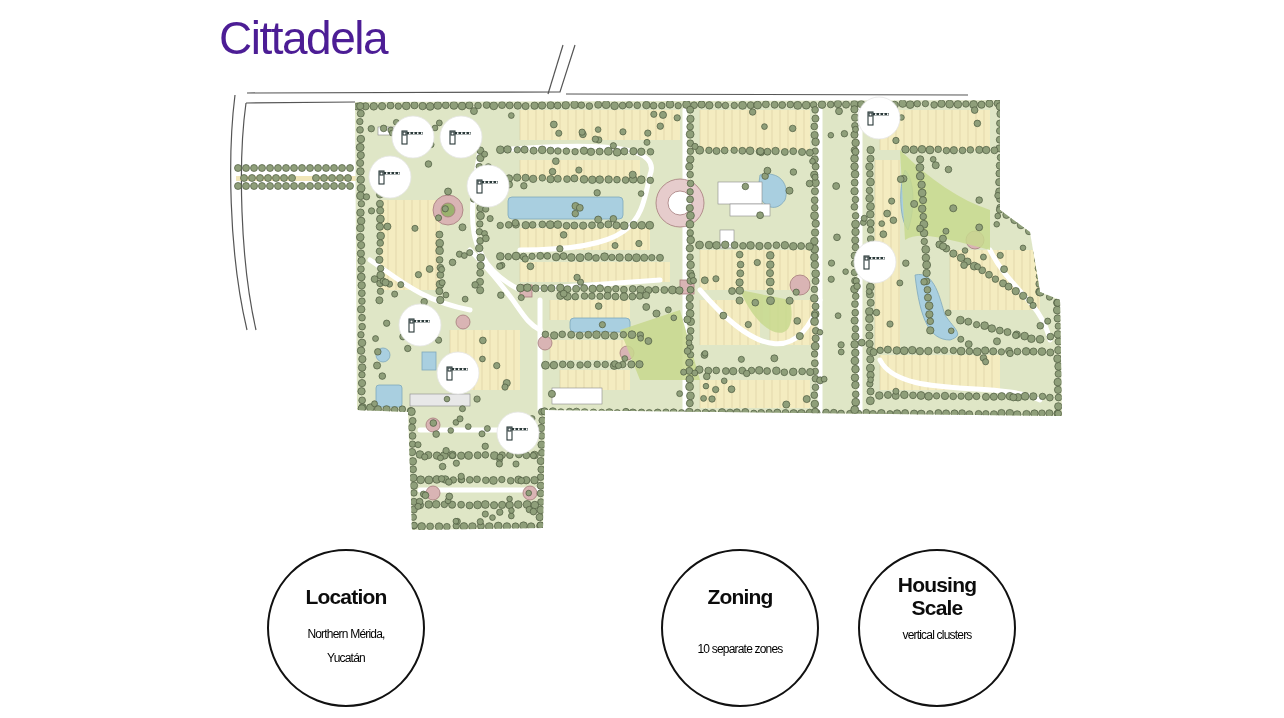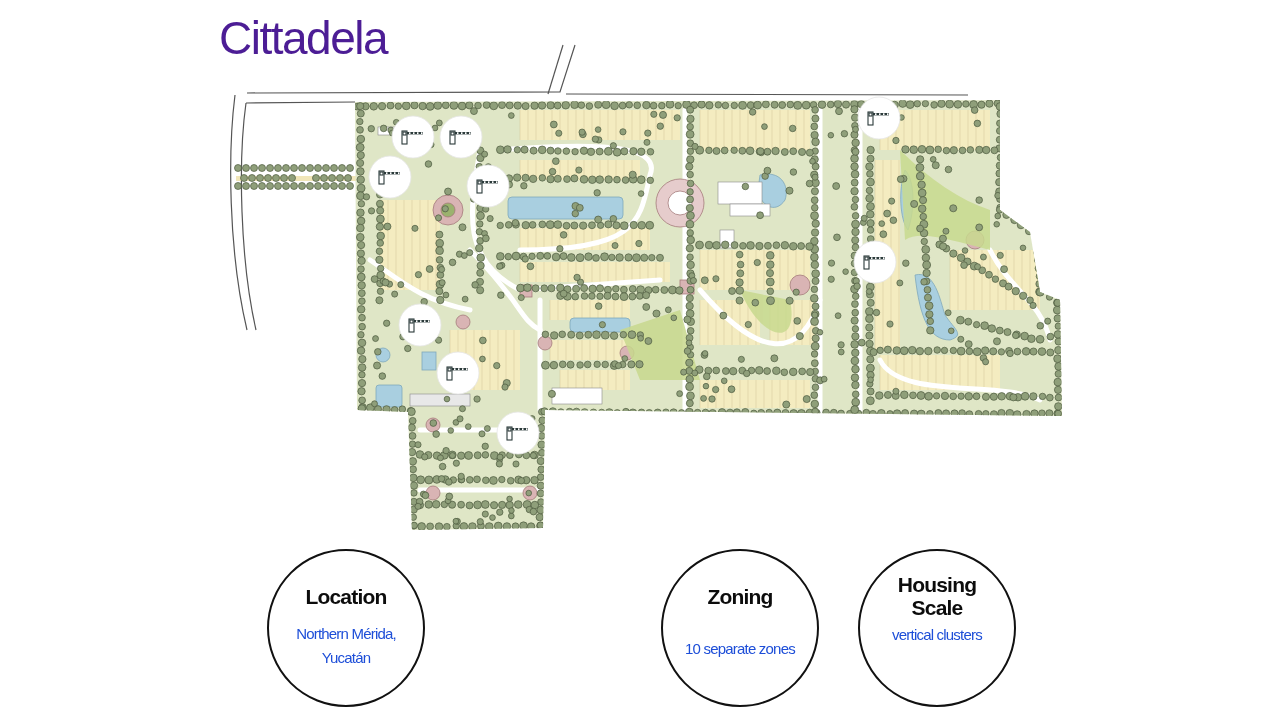--- a/index.html
+++ b/index.html
@@ -5,21 +5,21 @@
   html, body { margin:0; padding:0; background:#ffffff; }
   body { width:1284px; height:718px; position:relative; overflow:hidden;
          font-family:"Liberation Sans", "DejaVu Sans", sans-serif; color:#111; }
   .title { position:absolute; left:219px; top:10px; font-size:46px; font-weight:400;
            letter-spacing:-1.5px; line-height:56px; color:#4c1d95; }
   .map { position:absolute; left:0; top:0; width:1284px; height:540px; }
   .facts { position:absolute; left:0; top:0; width:1284px; height:718px; pointer-events:none; }
   .fact { position:absolute; width:158px; height:158px; border:2px solid #111; border-radius:50%;
           box-sizing:border-box; text-align:center; pointer-events:auto; background:#fff; }
   .fact-title { font-weight:700; font-size:21px; letter-spacing:-0.8px; line-height:23px; color:#0c0c0c; }
-  .fact-body { font-size:15px; letter-spacing:-0.8px; line-height:24px; color:#1d4ed8; margin-top:8px; }
+  .fact-body { font-size:12px; letter-spacing:-0.8px; line-height:24px; color:#000000; margin-top:8px; }
   .fact .inner { position:absolute; left:0; right:0; }
 </style>
 </head>
 <body>
 
 <div class="title">Cittadela</div>
 
 <svg class="map" id="map" viewBox="0 0 1284 540" xmlns="http://www.w3.org/2000/svg">
   <defs>
     <clipPath id="siteClip">

